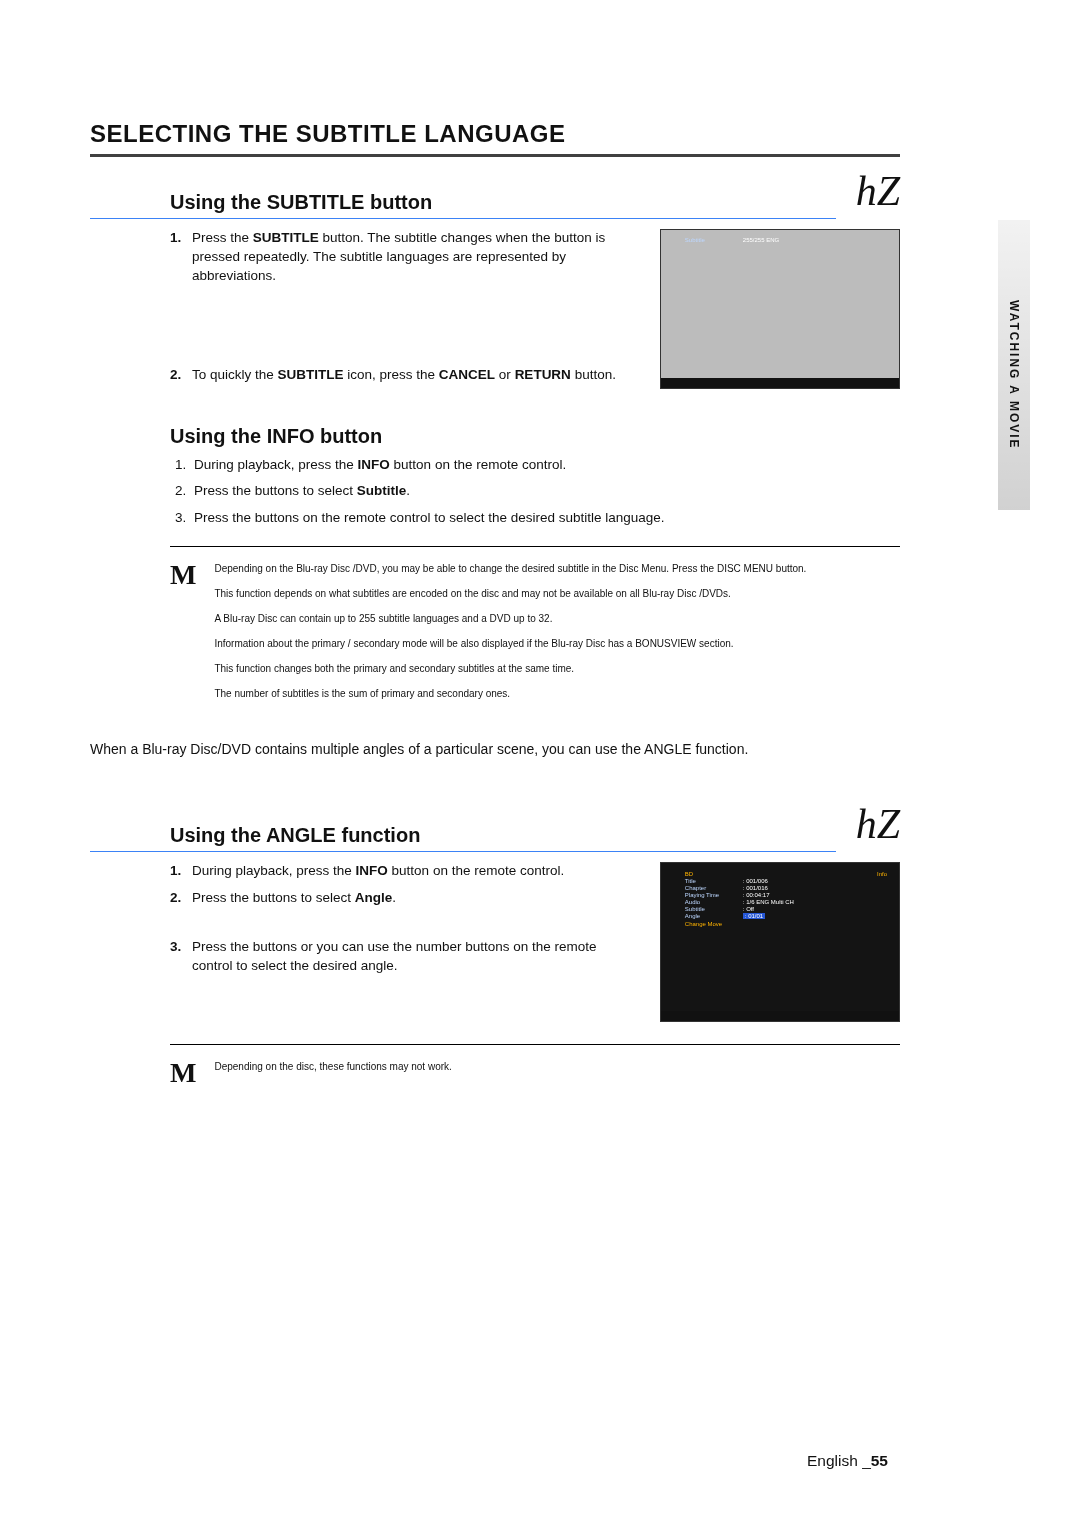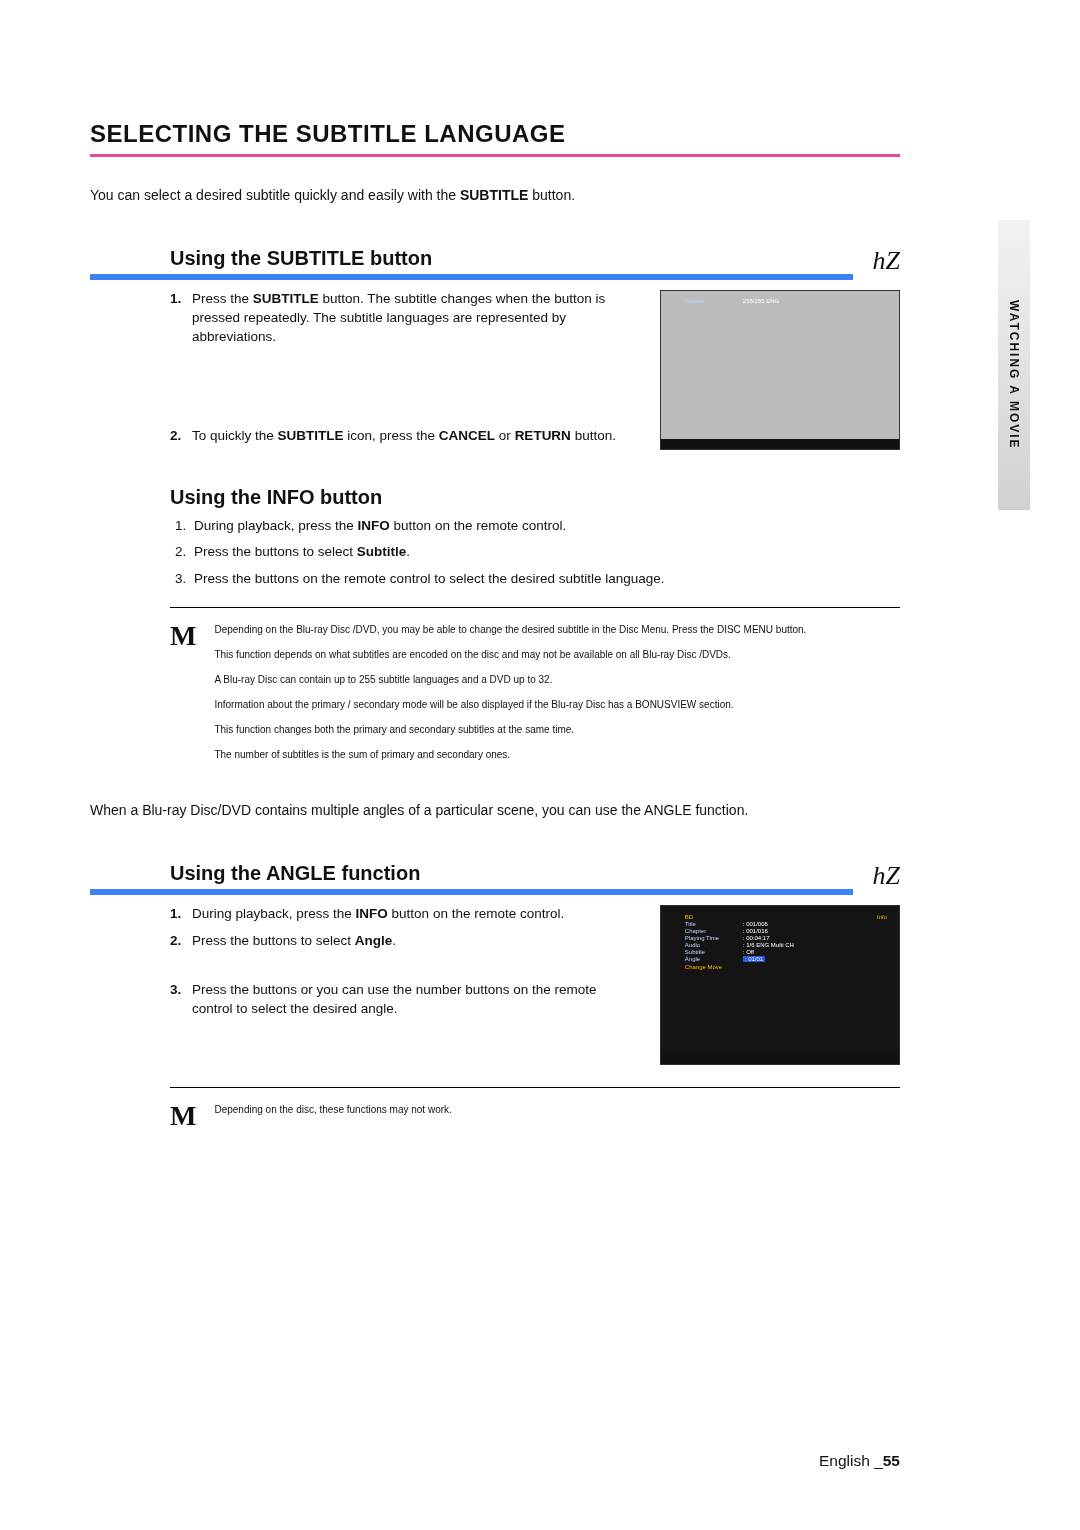--- a/index.html
+++ b/index.html
@@ -15,28 +15,28 @@
     position: absolute;
     top: 120px;
     left: 90px;
     right: 180px;
     bottom: 120px;
   }
   h2.section {
     font-size: 24px;
     font-weight: bold;
     padding-bottom: 6px;
-    border-bottom: 3px solid #ec4899;
-    margin-bottom: 28px;
+    border-bottom: 3px solid #404040;
+    margin-bottom: 10px;
     letter-spacing: .5px;
   }
   .intro { font-size: 14px; margin-bottom: 40px; line-height: 1.5; }
   .sub-row { display: flex; justify-content: space-between; align-items: flex-end; margin-bottom: 10px; }
-  h3.sub { font-size: 20px; font-weight: bold; padding-left: 80px; border-bottom: 6px solid #3b82f6; flex: 1; padding-bottom: 4px; }
-  .hz { font-family: Georgia, serif; font-size: 26px; font-style: italic; padding-left: 20px; padding-bottom: 4px; }
+  h3.sub { font-size: 20px; font-weight: bold; padding-left: 80px; border-bottom: 1px solid #3b82f6; flex: 1; padding-bottom: 4px; }
+  .hz { font-family: Georgia, serif; font-size: 42px; font-style: italic; padding-left: 20px; padding-bottom: 4px; }
   .two-col { display: flex; gap: 20px; margin-bottom: 10px; }
   .list-col { flex: 1; padding-left: 80px; }
   .fig-col { width: 240px; }
   ol.num { list-style: none; margin-bottom: 20px; }
   ol.num > li { font-size: 13.5px; line-height: 1.4; margin-bottom: 8px; padding-left: 22px; position: relative; }
   ol.num > li .n { position: absolute; left: 0; font-weight: bold; }
   .info-heading { font-weight: bold; font-size: 20px; margin-bottom: 8px; padding-left: 80px; }
   ol.plain { list-style: decimal outside; padding-left: 100px; font-size: 13.5px; }
   ol.plain li { margin-bottom: 8px; line-height: 1.4; padding-left: 4px; }
   .hr { border-top: 1px solid #000; margin: 18px 0 14px; margin-left: 80px; }
@@ -77,38 +77,35 @@
     position: absolute; top: 5%; left: 10%; right: 5%;
     font-size: 6px; color: #fff;
   }
   .overlay .line { display: flex; gap: 14px; margin-bottom: 1px; }
   .overlay .k { color: #bdd7ff; width: 44px; }
   .overlay .v { color: #fff; }
   .overlay .title { color: #ffb300; }
   .overlay .title-right { margin-left: auto; color: #ffb300; }
   .overlay .hl { background: #2657d6; padding: 0 2px; }
   .overlay .footer { color: #ffb300; margin-top: 2px; }
-  .footer-page { position: absolute; bottom: -60px; right: 0; font-size: 15.5px; }
+  .footer-page { position: absolute; bottom: -60px; right: 12px; font-size: 15.5px; }
   .footer-page b { font-weight: bold; }
   .gap { min-height: 60px; }
   .top-gap { height: 10px; }
 </style>
 </head>
 <body>
 
 <div class="page">
 
   <div class="side-tab">
     <span>WATCHING A MOVIE</span>
   </div>
 
   <h2 class="section">SELECTING THE SUBTITLE LANGUAGE</h2>
-  <p class="intro">
-    <span>You can select a desired subtitle quickly and easily with the </span><b>SUBTITLE</b><span> button.</span>
-  </p>
 
   <div class="sub-row">
     <h3 class="sub">Using the SUBTITLE button</h3>
     <span class="hz">hZ</span>
   </div>
 
   <div class="two-col">
     <div class="list-col">
       <ol class="num">
         <li>

